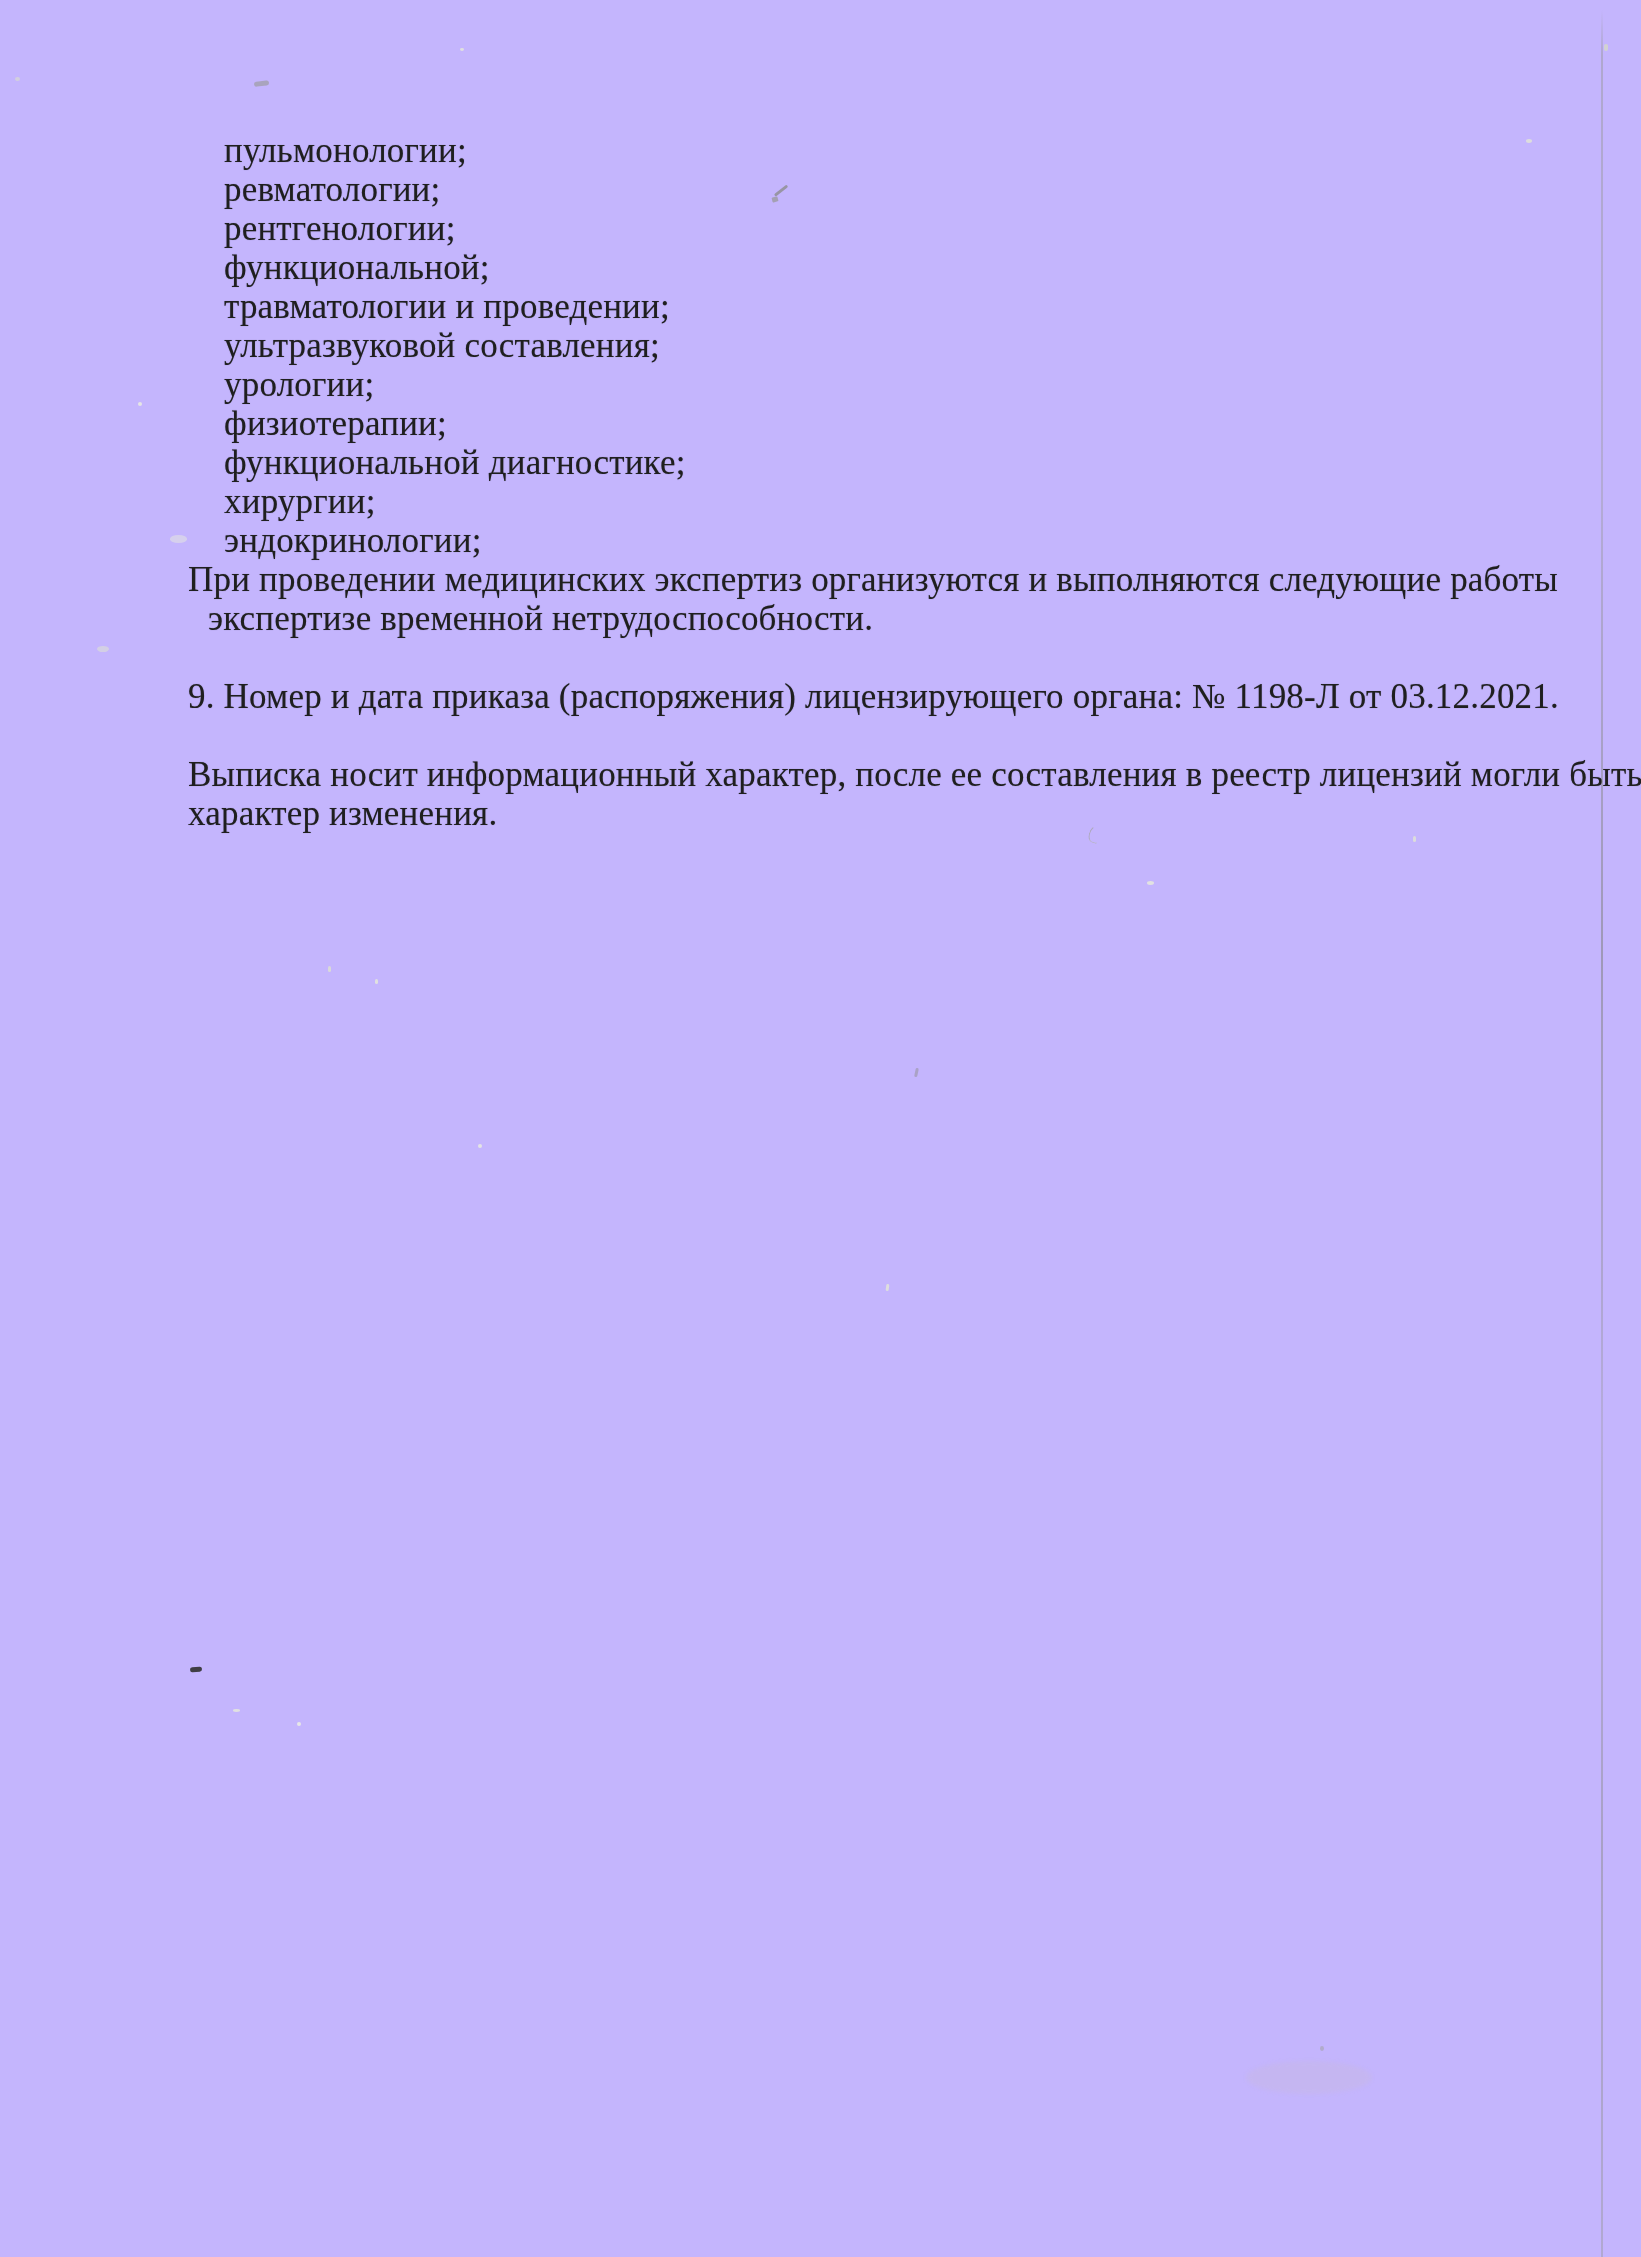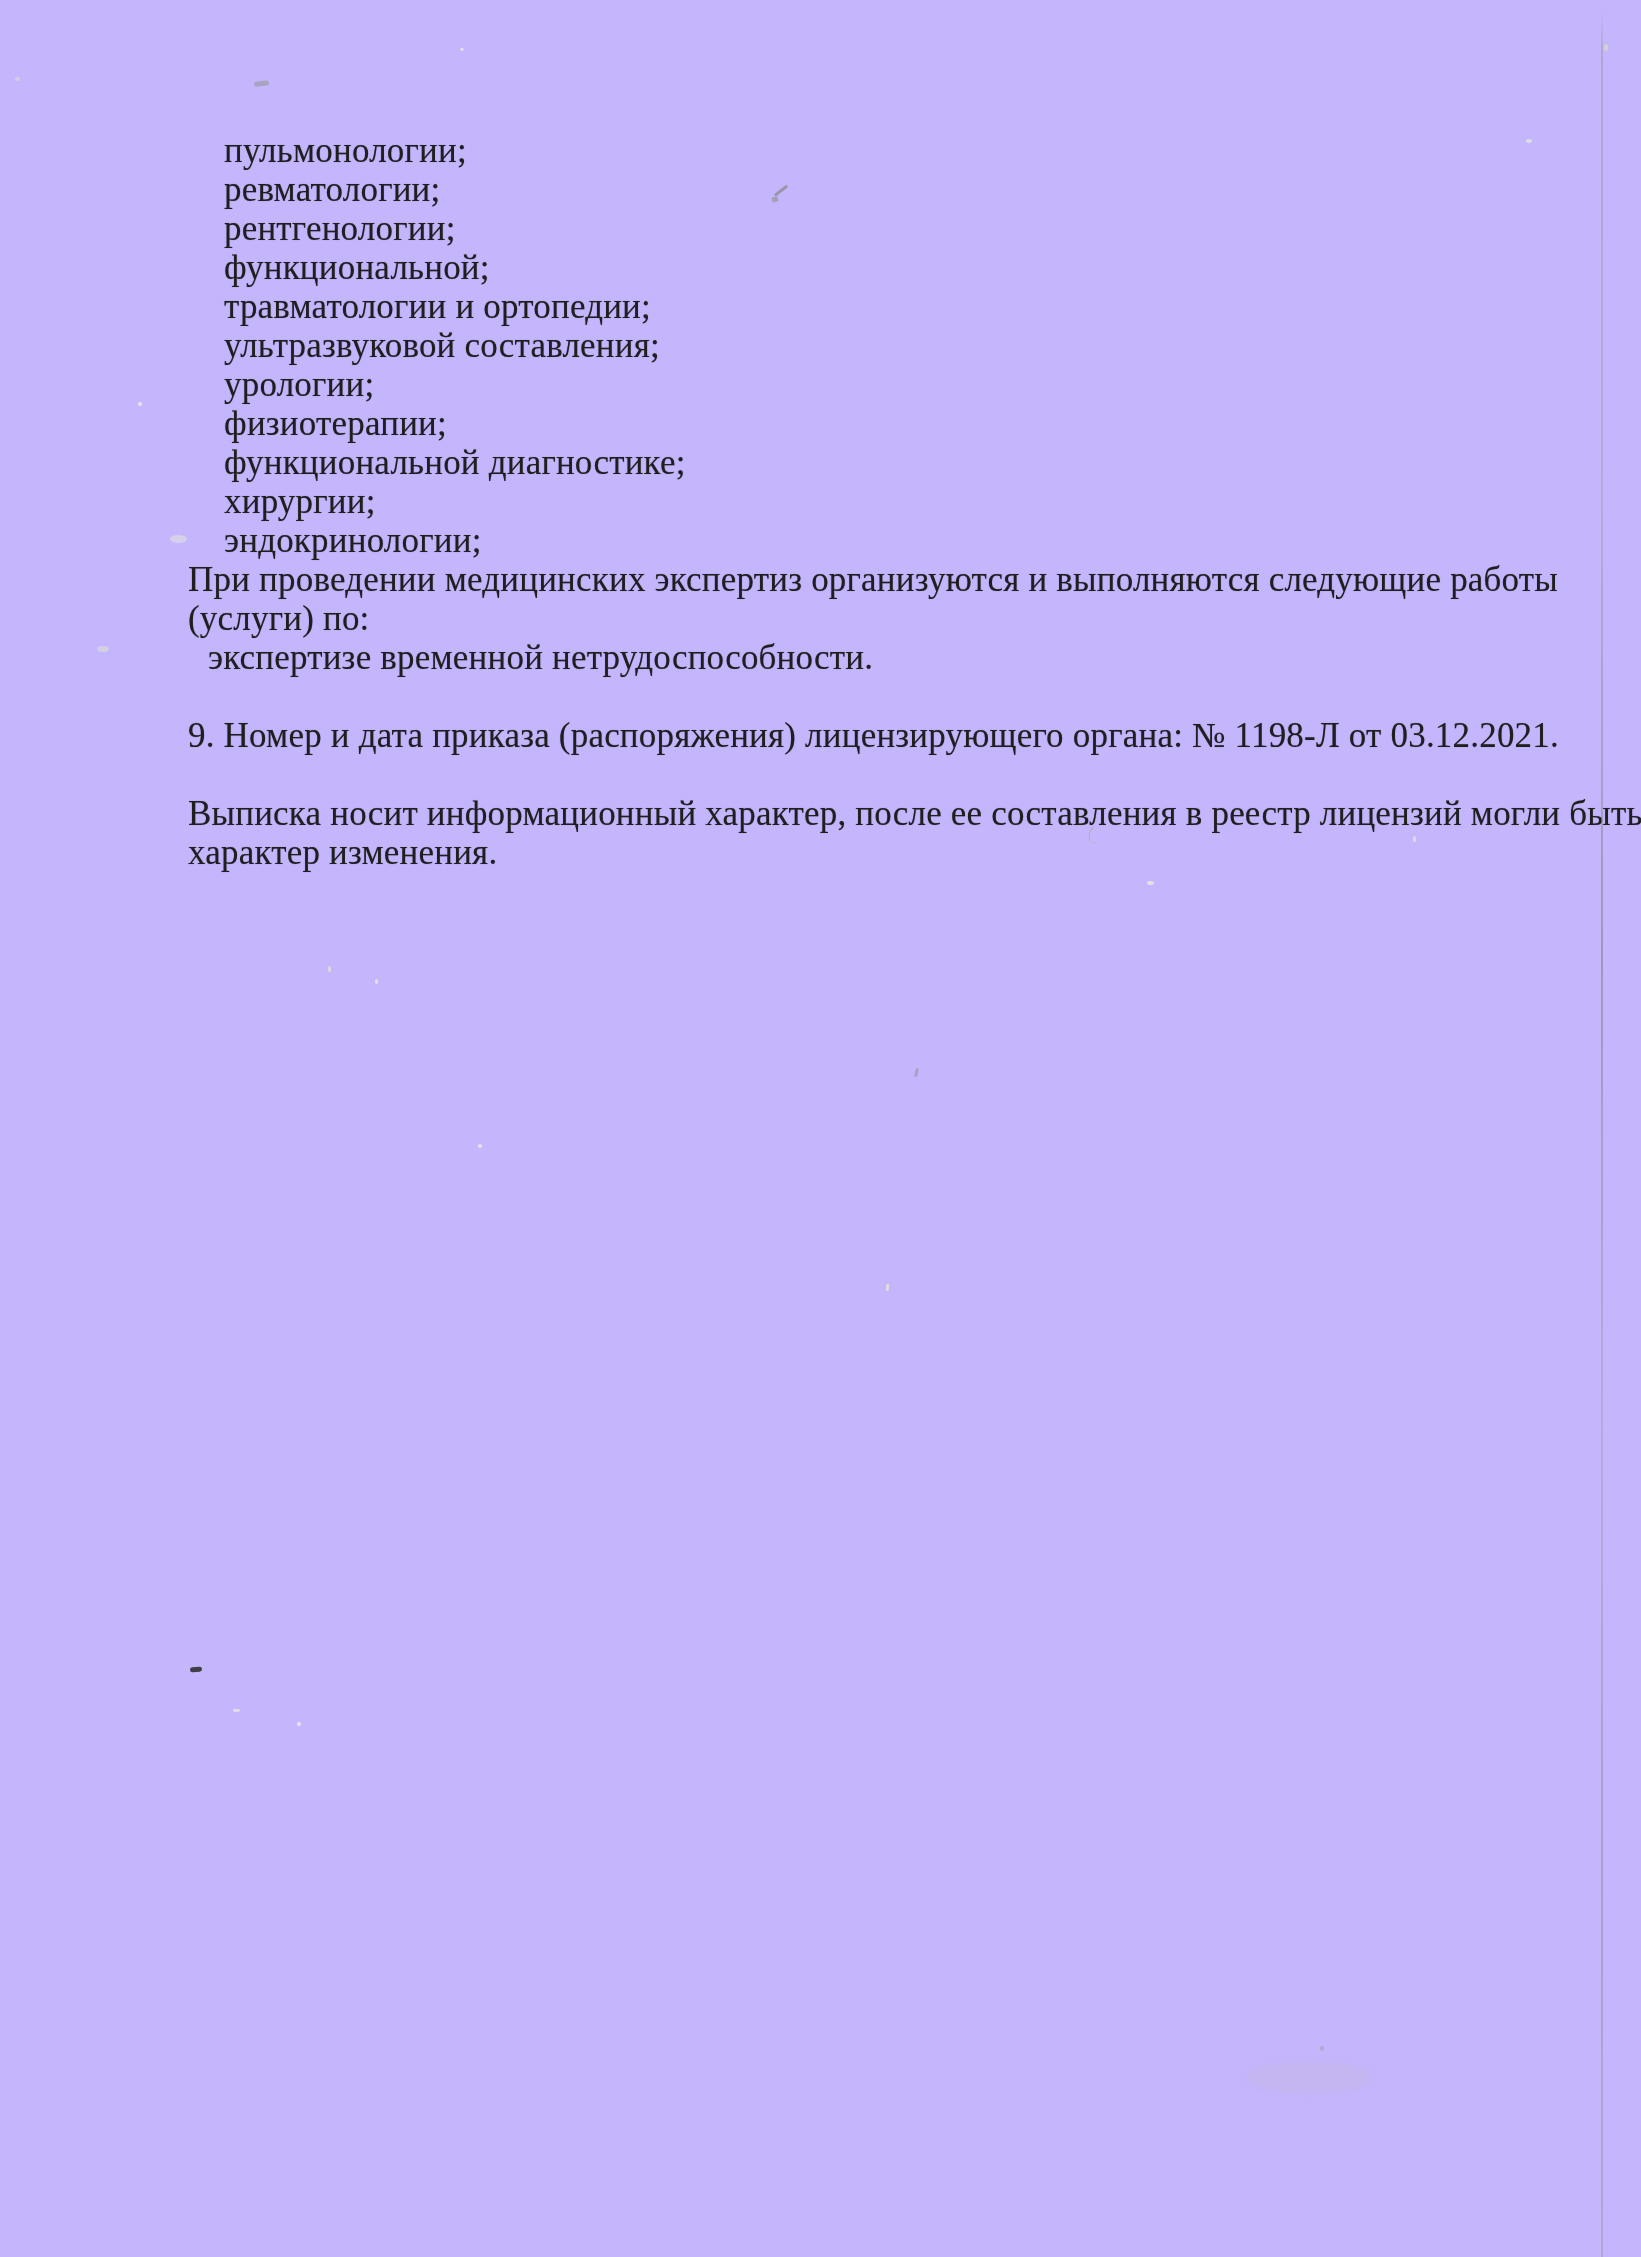--- a/index.html
+++ b/index.html
@@ -82,32 +82,31 @@
 
 <div class="page">
 
   <div class="text-column">
 
     <div>
       <div class="line indent-list">пульмонологии;</div>
       <div class="line indent-list">ревматологии;</div>
       <div class="line indent-list">рентгенологии;</div>
       <div class="line indent-list">функциональной;</div>
-      <div class="line indent-list">травматологии и ортопедии;</div>
+      <div class="line indent-list">травматологии и проведении;</div>
       <div class="line indent-list">ультразвуковой составления;</div>
       <div class="line indent-list">урологии;</div>
       <div class="line indent-list">физиотерапии;</div>
       <div class="line indent-list">функциональной диагностике;</div>
       <div class="line indent-list">хирургии;</div>
       <div class="line indent-list">эндокринологии;</div>
     </div>
 
     <div>
       <div class="line">При проведении медицинских экспертиз организуются и выполняются следующие работы</div>
-      <div class="line">(услуги) по:</div>
       <div class="line indent-item">экспертизе временной нетрудоспособности.</div>
     </div>
 
     <div class="spacer"></div>
 
     <div class="line">9. Номер и дата приказа (распоряжения) лицензирующего органа: № 1198-Л от 03.12.2021.</div>
 
     <div class="spacer"></div>
 
     <div>

